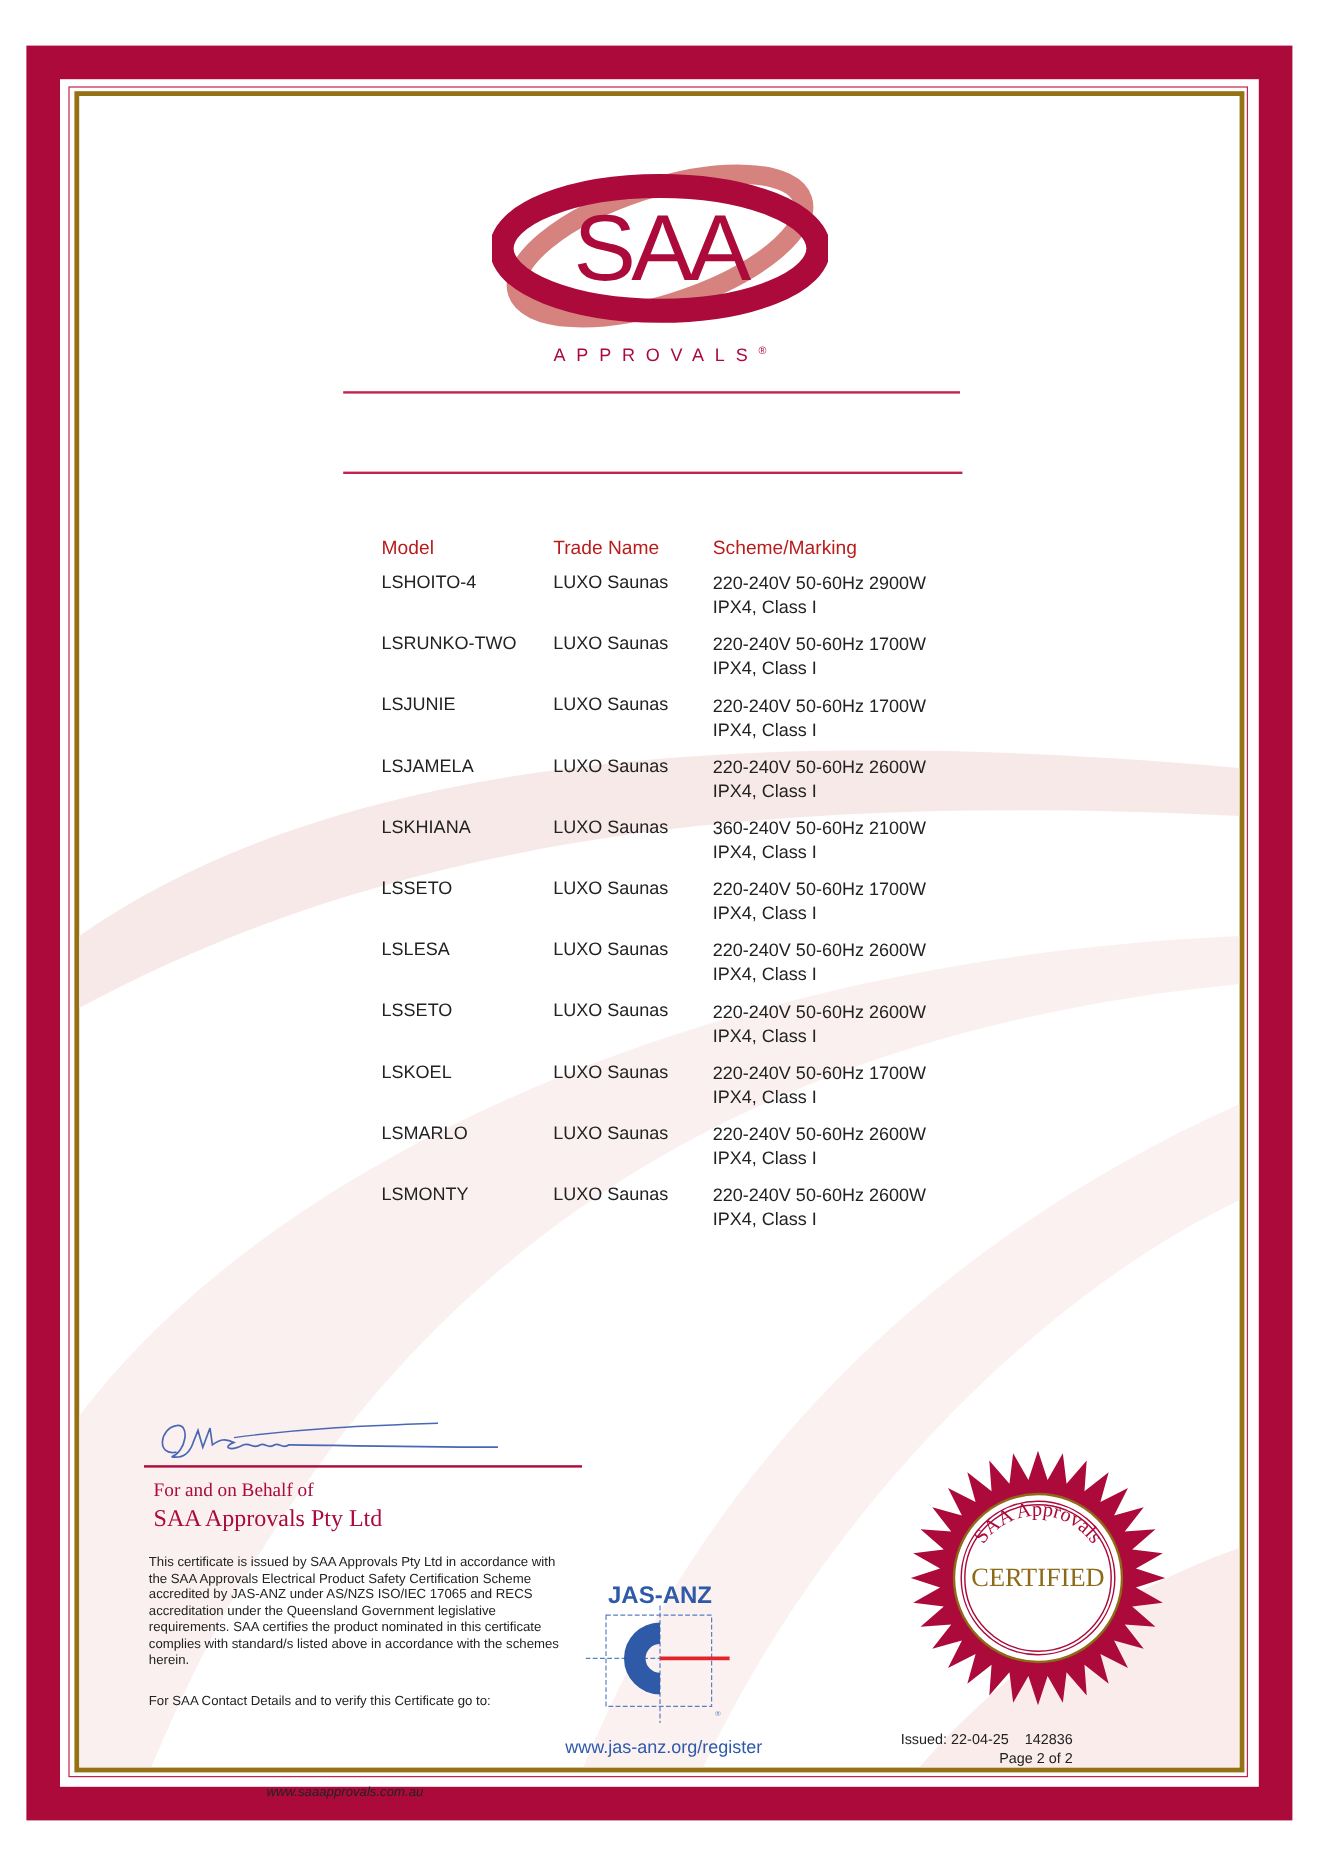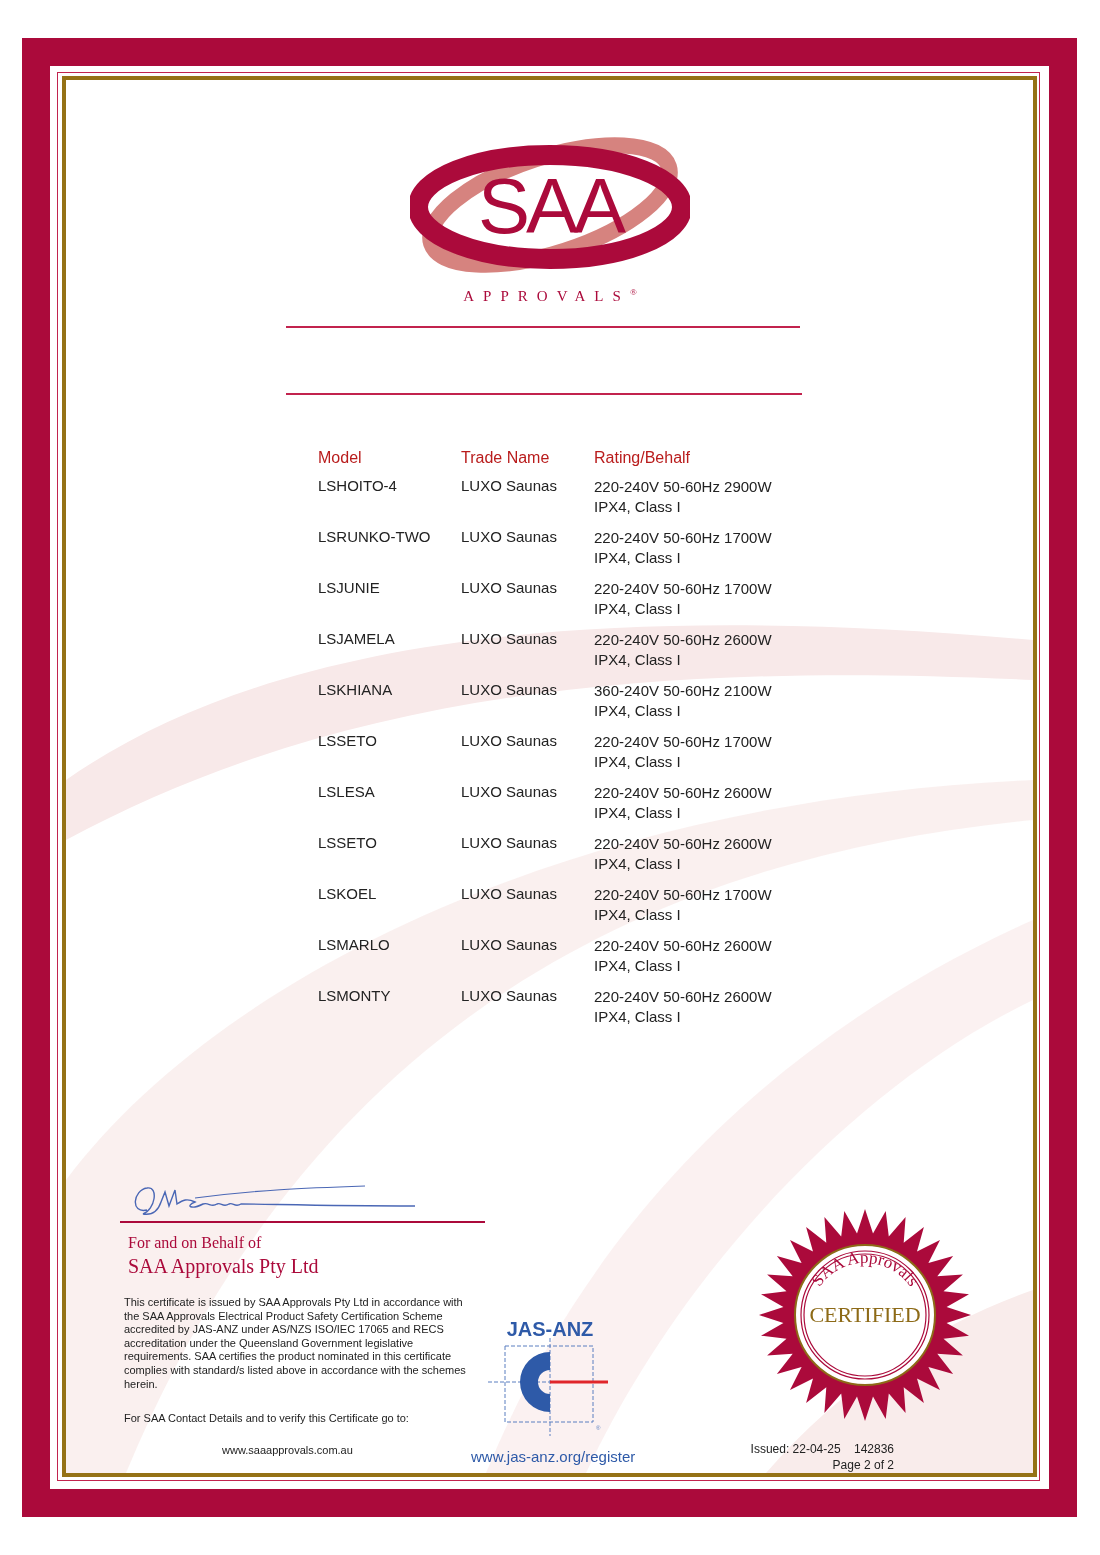--- a/index.html
+++ b/index.html
@@ -5,39 +5,39 @@
   html, body { margin:0; padding:0; }
   body { width:1100px; height:1555px; background:#ffffff; position:relative; overflow:hidden; font-family:"Liberation Sans", sans-serif; }
   .outer { position:absolute; left:22px; top:38px; width:1055px; height:1479px; background:#ab0a3b; }
   .inner-white { position:absolute; left:50px; top:66px; width:999px; height:1423px; background:#ffffff; }
   .red-line { position:absolute; left:57px; top:72px; width:983px; height:1409px; border:1.5px solid #c2234e; box-sizing:border-box; }
   .gold-frame { position:absolute; left:62px; top:76px; width:975px; height:1401px; border:4px solid #957216; box-sizing:border-box; overflow:hidden; background:#ffffff; }
   .swoosh { position:absolute; left:0; top:0; width:967px; height:1393px; }
   .content { position:absolute; left:0; top:0; width:972px; height:1555px; }
 
   .logo { position:absolute; left:410px; top:125px; width:280px; height:165px; }
-  .approvals { position:absolute; left:425px; top:287px; width:250px; text-align:center; color:#ab0a3b; font-size:15px; letter-spacing:9px; font-family:Liberation Serif, serif; }
+  .approvals { position:absolute; left:425px; top:287px; width:250px; text-align:center; color:#ab0a3b; font-size:15px; letter-spacing:9px; font-family:Liberation Sans, sans-serif; }
   .approvals sup { font-size:9px; letter-spacing:0; }
   .rule { position:absolute; height:2px; background:#c2234e; }
   .title { position:absolute; left:286px; top:333px; width:516px; text-align:center; font-family:"Liberation Serif", serif; font-size:50px; color:#8d6a17; letter-spacing:-0.5px; line-height:56px; }
 
   .table { position:absolute; left:318px; top:449px; }
   .hdr { position:absolute; font-weight:normal; font-size:16px; color:#b91c1c; top:0; white-space:nowrap; }
   .row { position:absolute; left:0; font-size:15px; color:#222; white-space:nowrap; }
   .row span { position:absolute; top:0; }
   .c1 { left:0; } .c2 { left:143px; } .c3 { left:276px; }
   .c3 div { line-height:20px; }
 
   .sig { position:absolute; left:125px; top:1180px; width:300px; height:40px; }
   .sig-rule { position:absolute; left:120px; top:1221px; width:365px; height:2px; background:#ab0a3b; }
   .behalf1 { position:absolute; left:128px; top:1234px; font-family:"Liberation Serif", serif; color:#ab0a3b; font-size:16px; }
   .behalf2 { position:absolute; left:128px; top:1255px; font-family:"Liberation Serif", serif; color:#ab0a3b; font-size:20px; }
   .para { position:absolute; left:124px; top:1296px; width:350px; font-size:11px; line-height:13.6px; color:#222; }
   .para2 { position:absolute; left:124px; top:1412px; font-size:11px; color:#222; }
-  .url1 { position:absolute; left:222px; top:1444px; font-size:11px; color:#222; }
+  .url1 { position:absolute; left:222px; top:1488px; font-size:11px; color:#222;font-style:italic; }
 
   .jas { position:absolute; left:488px; top:1316px; width:130px; height:120px; }
   .jas-url { position:absolute; left:471px; top:1448px; font-size:15px; color:#2e5aa8; }
 
   .seal { position:absolute; left:758px; top:1208px; width:214px; height:214px; }
   .issued { position:absolute; right:78px; top:1441px; font-size:12px; color:#222; text-align:right; line-height:16px; }
 </style>
 </head>
 <body>
 
@@ -61,21 +61,21 @@
     <text x="140" y="108" text-anchor="middle" font-family="Liberation Sans, sans-serif" font-size="78" fill="#ab0a3b" letter-spacing="-4">SAA</text>
   </svg>
   <div class="approvals"><span>APPROVALS</span><sup>®</sup></div>
 
   <div class="rule" style="left:286px; top:326px; width:514px;"></div>
   <div class="rule" style="left:286px; top:393px; width:516px;"></div>
 
   <div class="table">
     <div class="hdr c1">Model</div>
     <div class="hdr c2">Trade Name</div>
-    <div class="hdr c3">Rating/Behalf</div>
+    <div class="hdr c3">Scheme/Marking</div>
 
     <div class="row" style="top:28px">
         <span class="c1">LSHOITO-4</span>
         <span class="c2">LUXO Saunas</span>
         <span class="c3">
           <div>220-240V 50-60Hz 2900W</div>
           <div>IPX4, Class I</div>
         </span>
       </div>
     <div class="row" style="top:79px">

